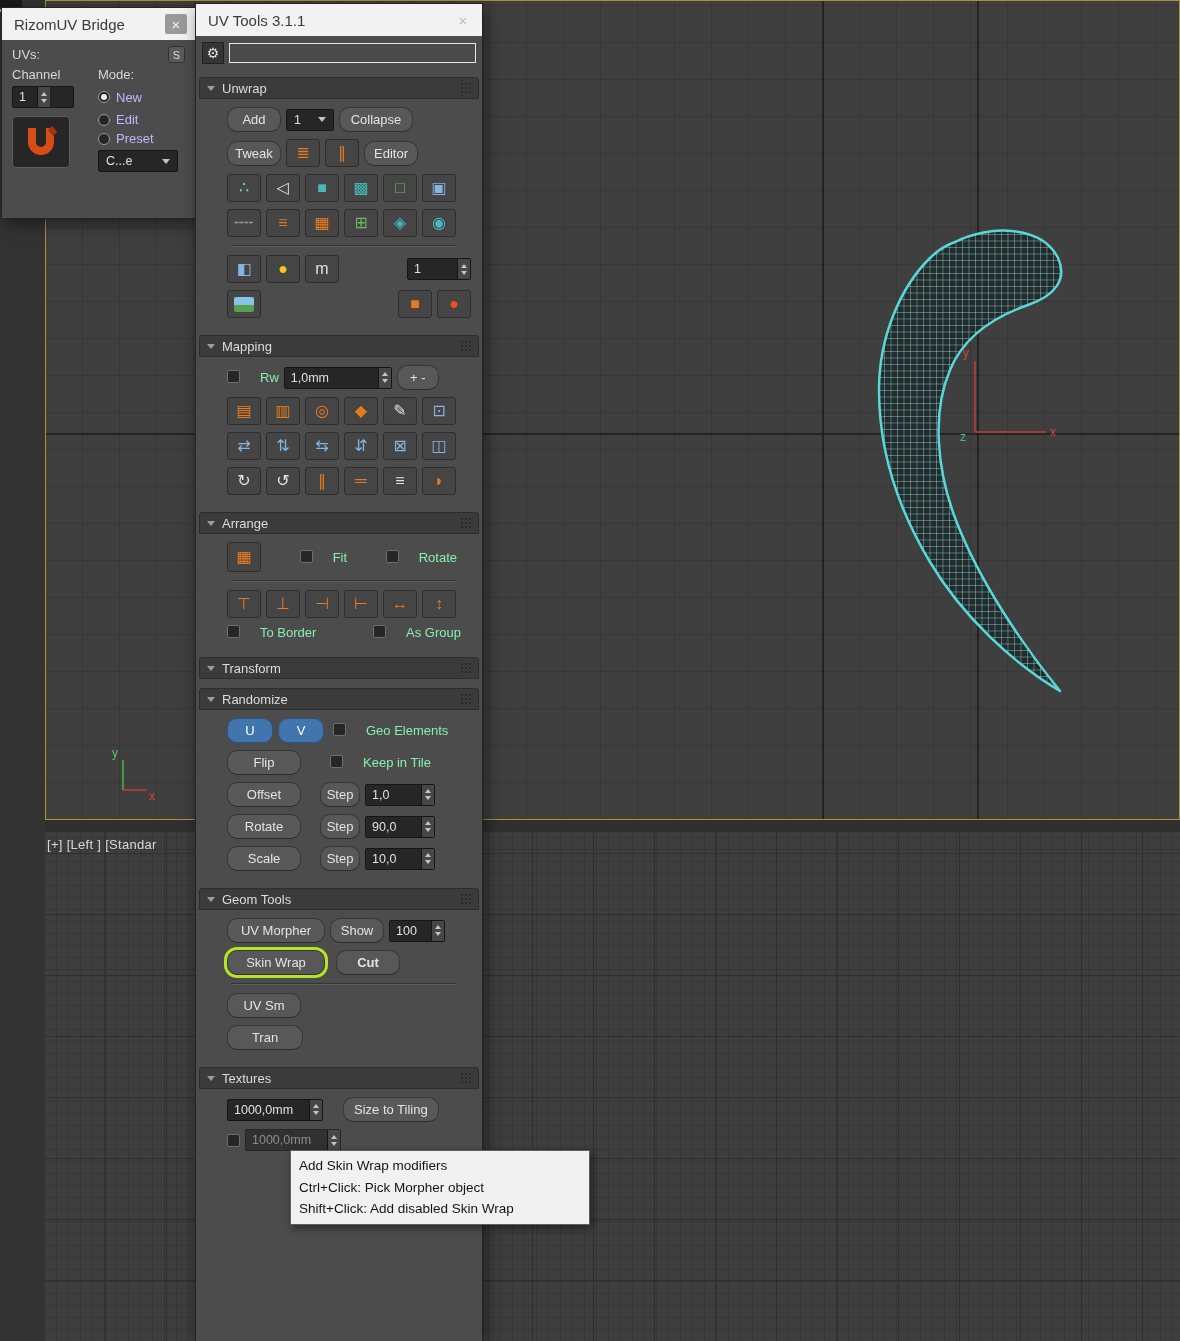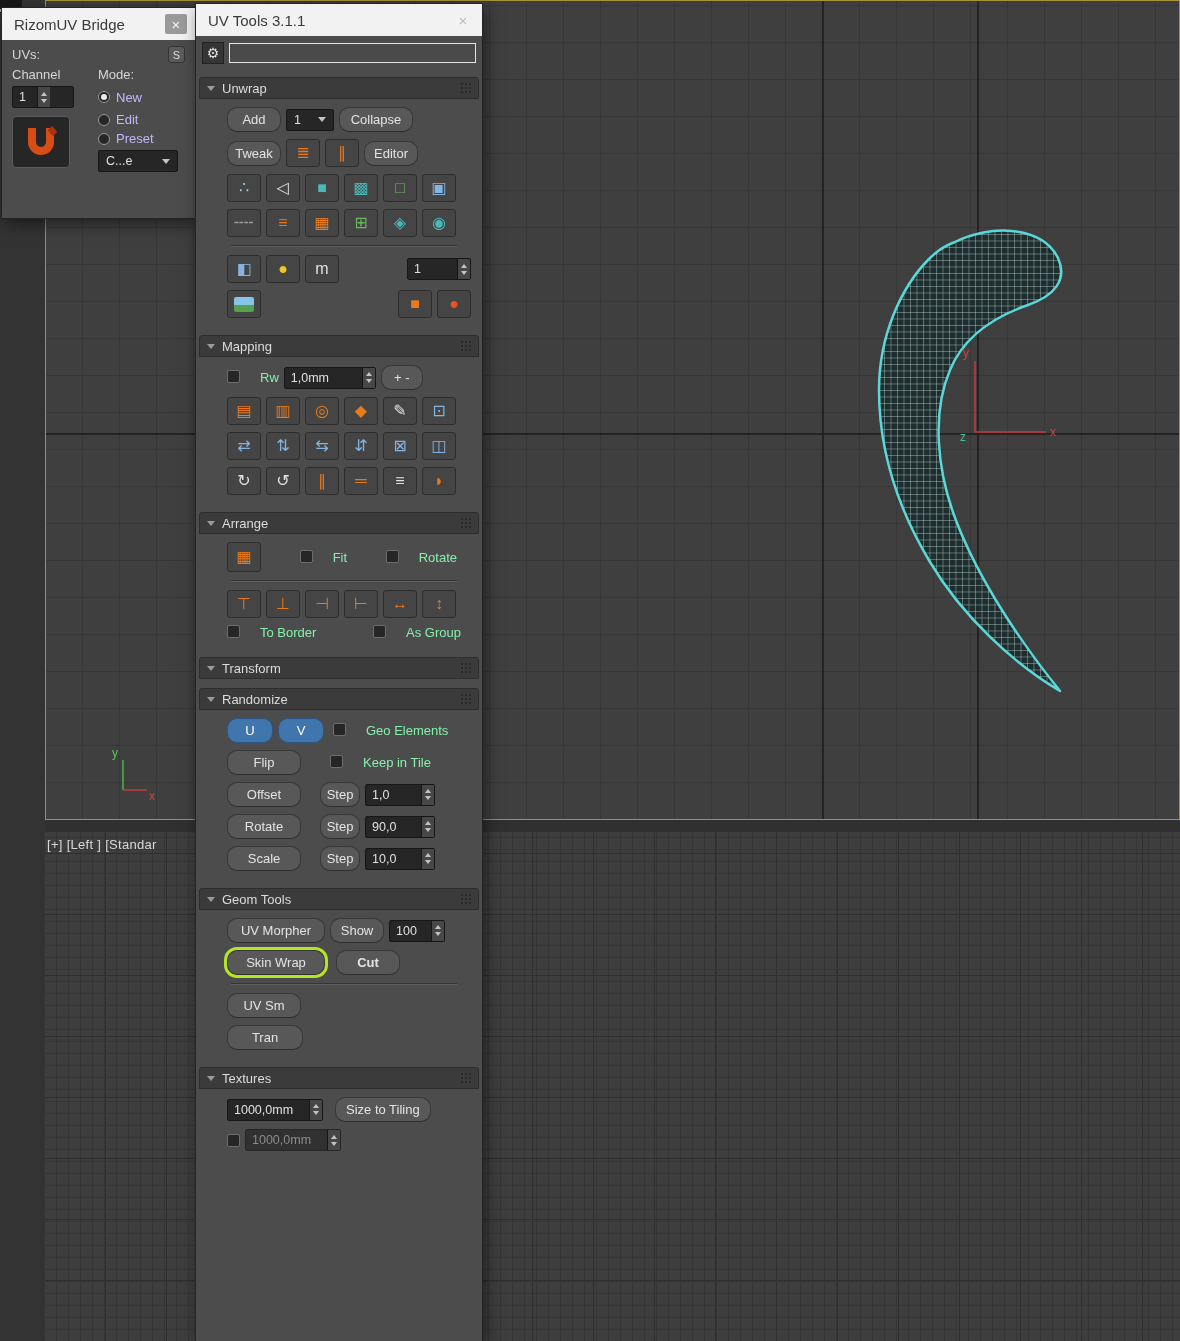--- a/index.html
+++ b/index.html
@@ -313,21 +313,21 @@
         <span class="tri"></span>
         <span>Mapping</span>
         <span class="handle"></span>
       </div>
       <div class="rbody">
         <div class="row">
           <span class="chk">
             <span class="box"></span>
             <span>Rw</span>
           </span>
-          <div class="spin" style="width:92px">
+          <div class="spin" style="width:108px">
             <span class="val sp">1,0mm</span>
             <span class="arr"></span>
           </div>
           <button class="btn" style="width:42px;padding:0">+ -</button>
         </div>
         <div class="row">
           <button class="iconbtn">
               <span class="orange">▤</span>
             </button>
           <button class="iconbtn">
@@ -539,29 +539,34 @@
         <span class="tri"></span>
         <span>Textures</span>
         <span class="handle"></span>
       </div>
       <div class="rbody">
         <div class="row">
           <div class="spin" style="width:96px">
             <span class="val sp">1000,0mm</span>
             <span class="arr"></span>
           </div>
-          <button class="btn" style="margin-left:7px">Size to Tiling</button>
+          <button class="btn" style="margin-left:15px">Size to Tiling</button>
         </div>
         <div class="row">
           <span class="chk">
             <span class="box"></span>
           </span>
           <div class="spin dis" style="width:96px">
             <span class="val sp">1000,0mm</span>
             <span class="arr"></span>
           </div>
         </div>
       </div>
     </div>
   </div>
 
+  <div class="tooltip">
+    <div>Add Skin Wrap modifiers</div>
+    <div>Ctrl+Click: Pick Morpher object</div>
+    <div>Shift+Click: Add disabled Skin Wrap</div>
+  </div>
 
 </div>
 
 </body></html>

